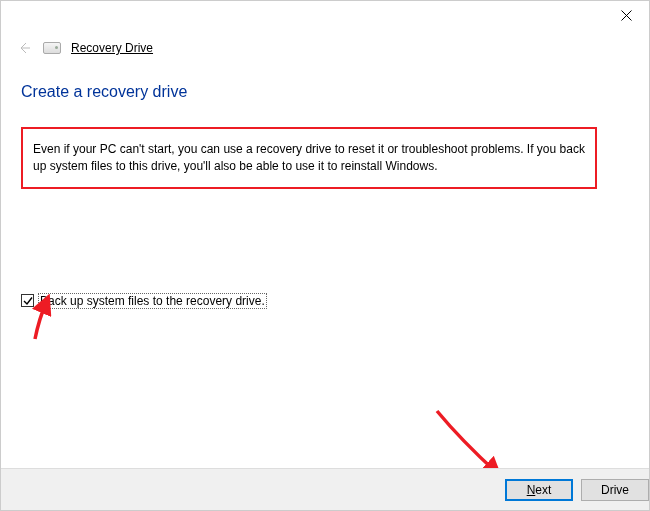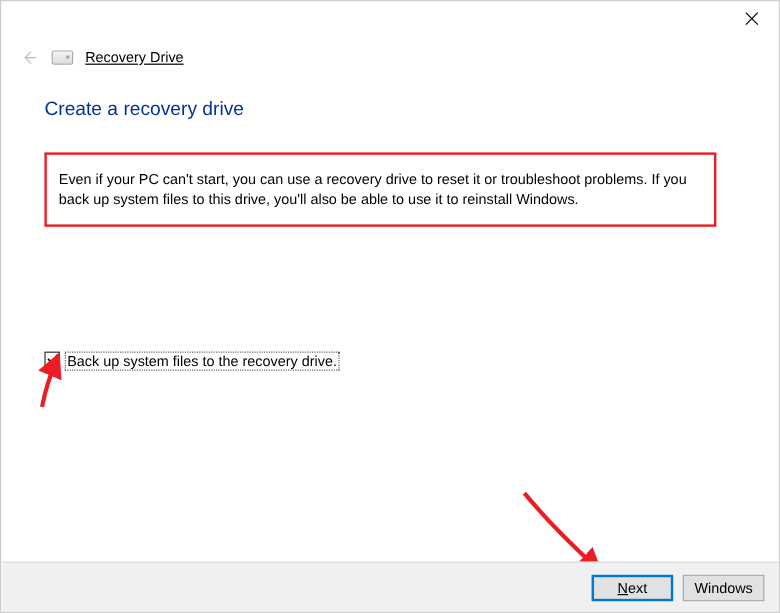--- a/index.html
+++ b/index.html
@@ -61,42 +61,42 @@
       height: 3px;
       background: #9a9;
       border-radius: 50%;
     }
     .header-title {
       font-size: 12px;
       color: #000;
       text-decoration: underline;
     }
     .content {
-      padding: 26px 36px 0 36px;
+      padding: 26px 36px 0 20px;
     }
     .heading {
       color: #003399;
       font-size: 16px;
       font-weight: 400;
       margin-bottom: 26px;
     }
     .description-box {
       border: 2px solid #ed1c24;
       padding: 12px 10px;
       margin-right: 16px;
     }
     .description-text {
       font-size: 12px;
       color: #000;
       line-height: 1.4;
     }
     .checkbox-row {
       margin-top: 104px;
       display: flex;
-      align-items: flex-start;
+      align-items: center;
       gap: 4px;
     }
     .checkbox {
       width: 13px;
       height: 13px;
       border: 1px solid #333;
       background: #fff;
       display: flex;
       align-items: center;
       justify-content: center;
@@ -114,21 +114,20 @@
       position: absolute;
       bottom: 0;
       left: 0;
       right: 0;
       height: 42px;
       background: #f0f0f0;
       border-top: 1px solid #ddd;
       display: flex;
       justify-content: flex-end;
       align-items: center;
-      padding-right: 12px;
       gap: 8px;
     }
     .btn {
       min-width: 68px;
       height: 22px;
       font-size: 12px;
       font-family: inherit;
       border: 1px solid #adadad;
       background: #e1e1e1;
       cursor: pointer;
@@ -215,15 +214,15 @@
     </marker>
   </defs>
   <path d="M6 6 Q 30 35 66 68" stroke="#ed1c24" stroke-width="3.5" fill="none" marker-end="url(#ah2)"></path>
 </svg>
 
 <div class="button-bar">
   <button class="btn btn-primary">
     <span class="btn-label-underline">Next</span>
   </button>
   <button class="btn">
-    <span>Windows</span>
+    <span>Drive</span>
   </button>
 </div>
 
 </body></html>

